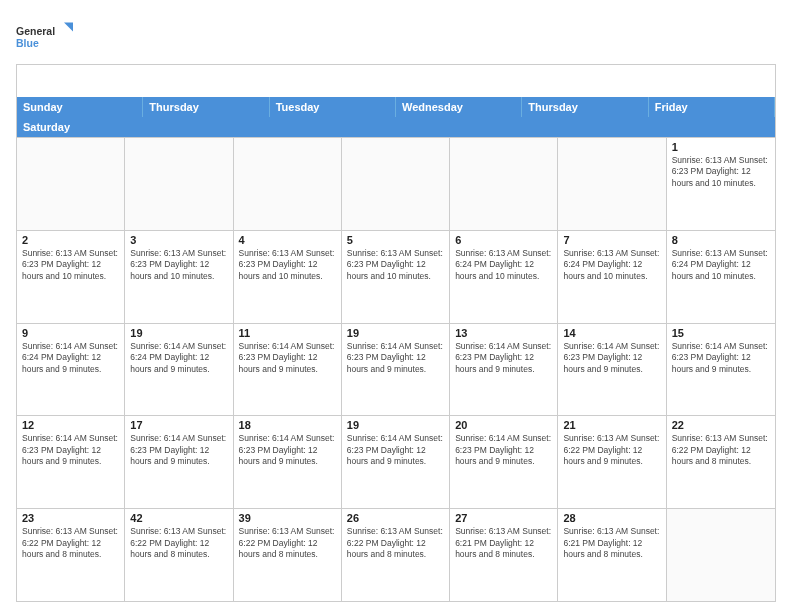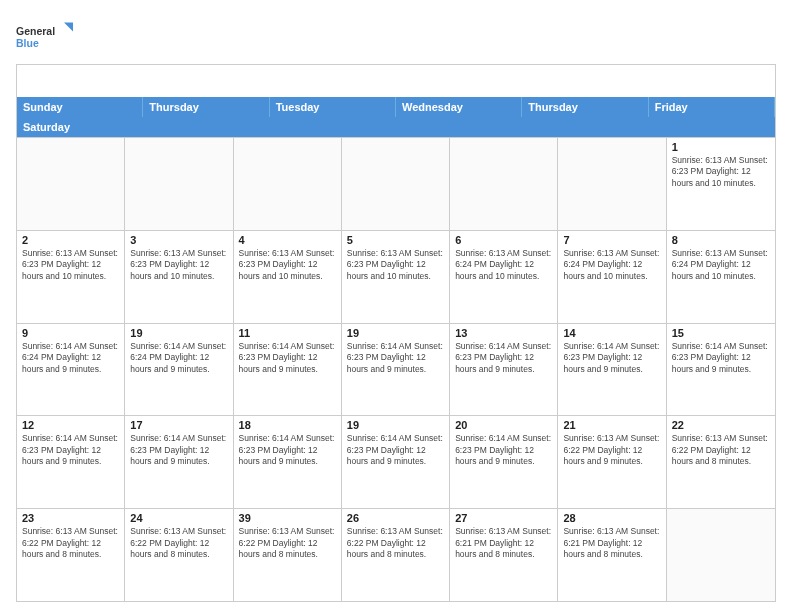--- a/index.html
+++ b/index.html
@@ -296,21 +296,21 @@
         </div>
         <div class="cal-week">
           <div class="cal-cell">
             <div class="day-number">23</div>
             <div class="day-info">Sunrise: 6:13 AM
 Sunset: 6:22 PM
 Daylight: 12 hours
 and 8 minutes.</div>
           </div>
           <div class="cal-cell">
-            <div class="day-number">24</div>
+            <div class="day-number">42</div>
             <div class="day-info">Sunrise: 6:13 AM
 Sunset: 6:22 PM
 Daylight: 12 hours
 and 8 minutes.</div>
           </div>
           <div class="cal-cell">
             <div class="day-number">39</div>
             <div class="day-info">Sunrise: 6:13 AM
 Sunset: 6:22 PM
 Daylight: 12 hours

